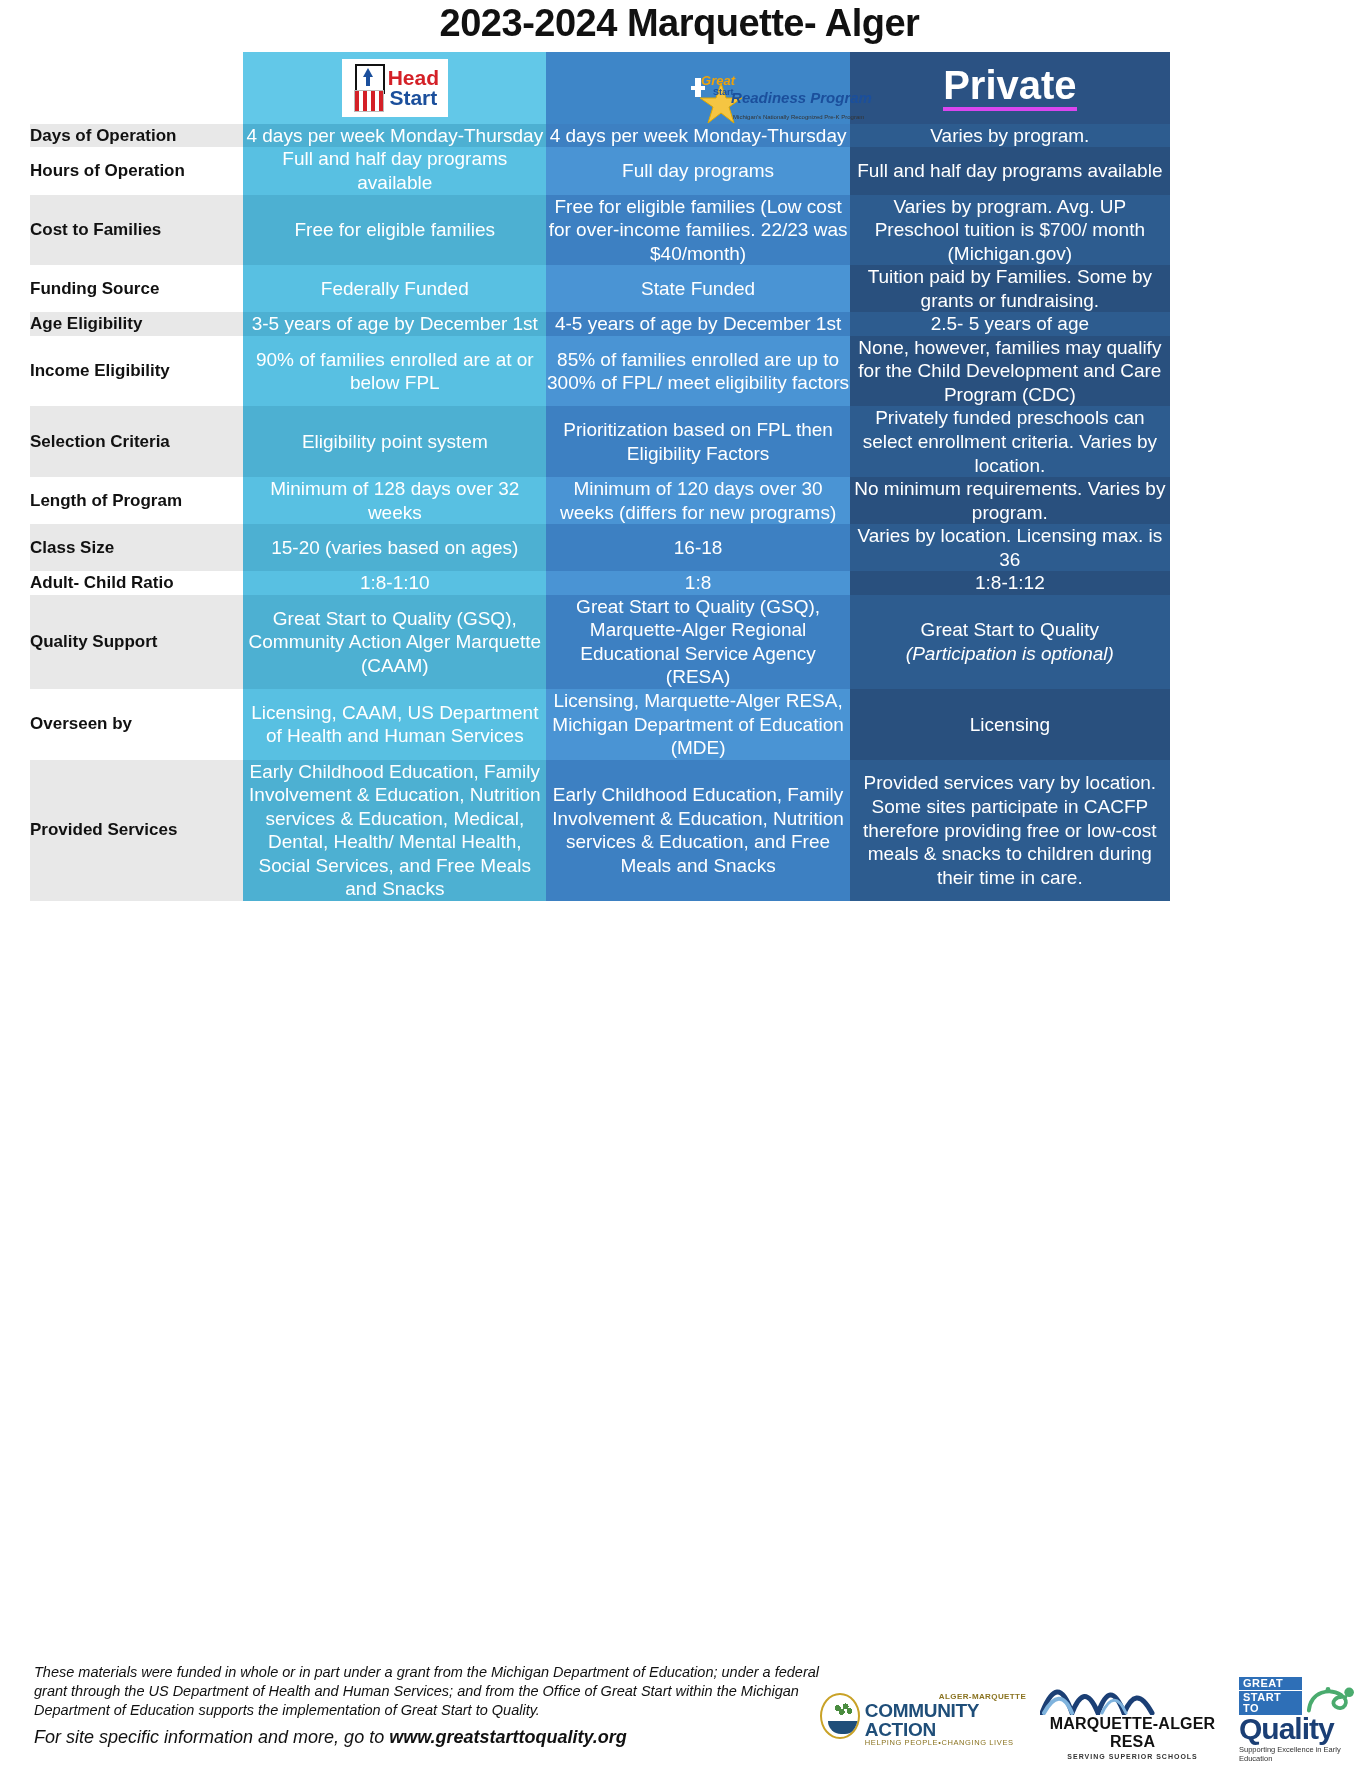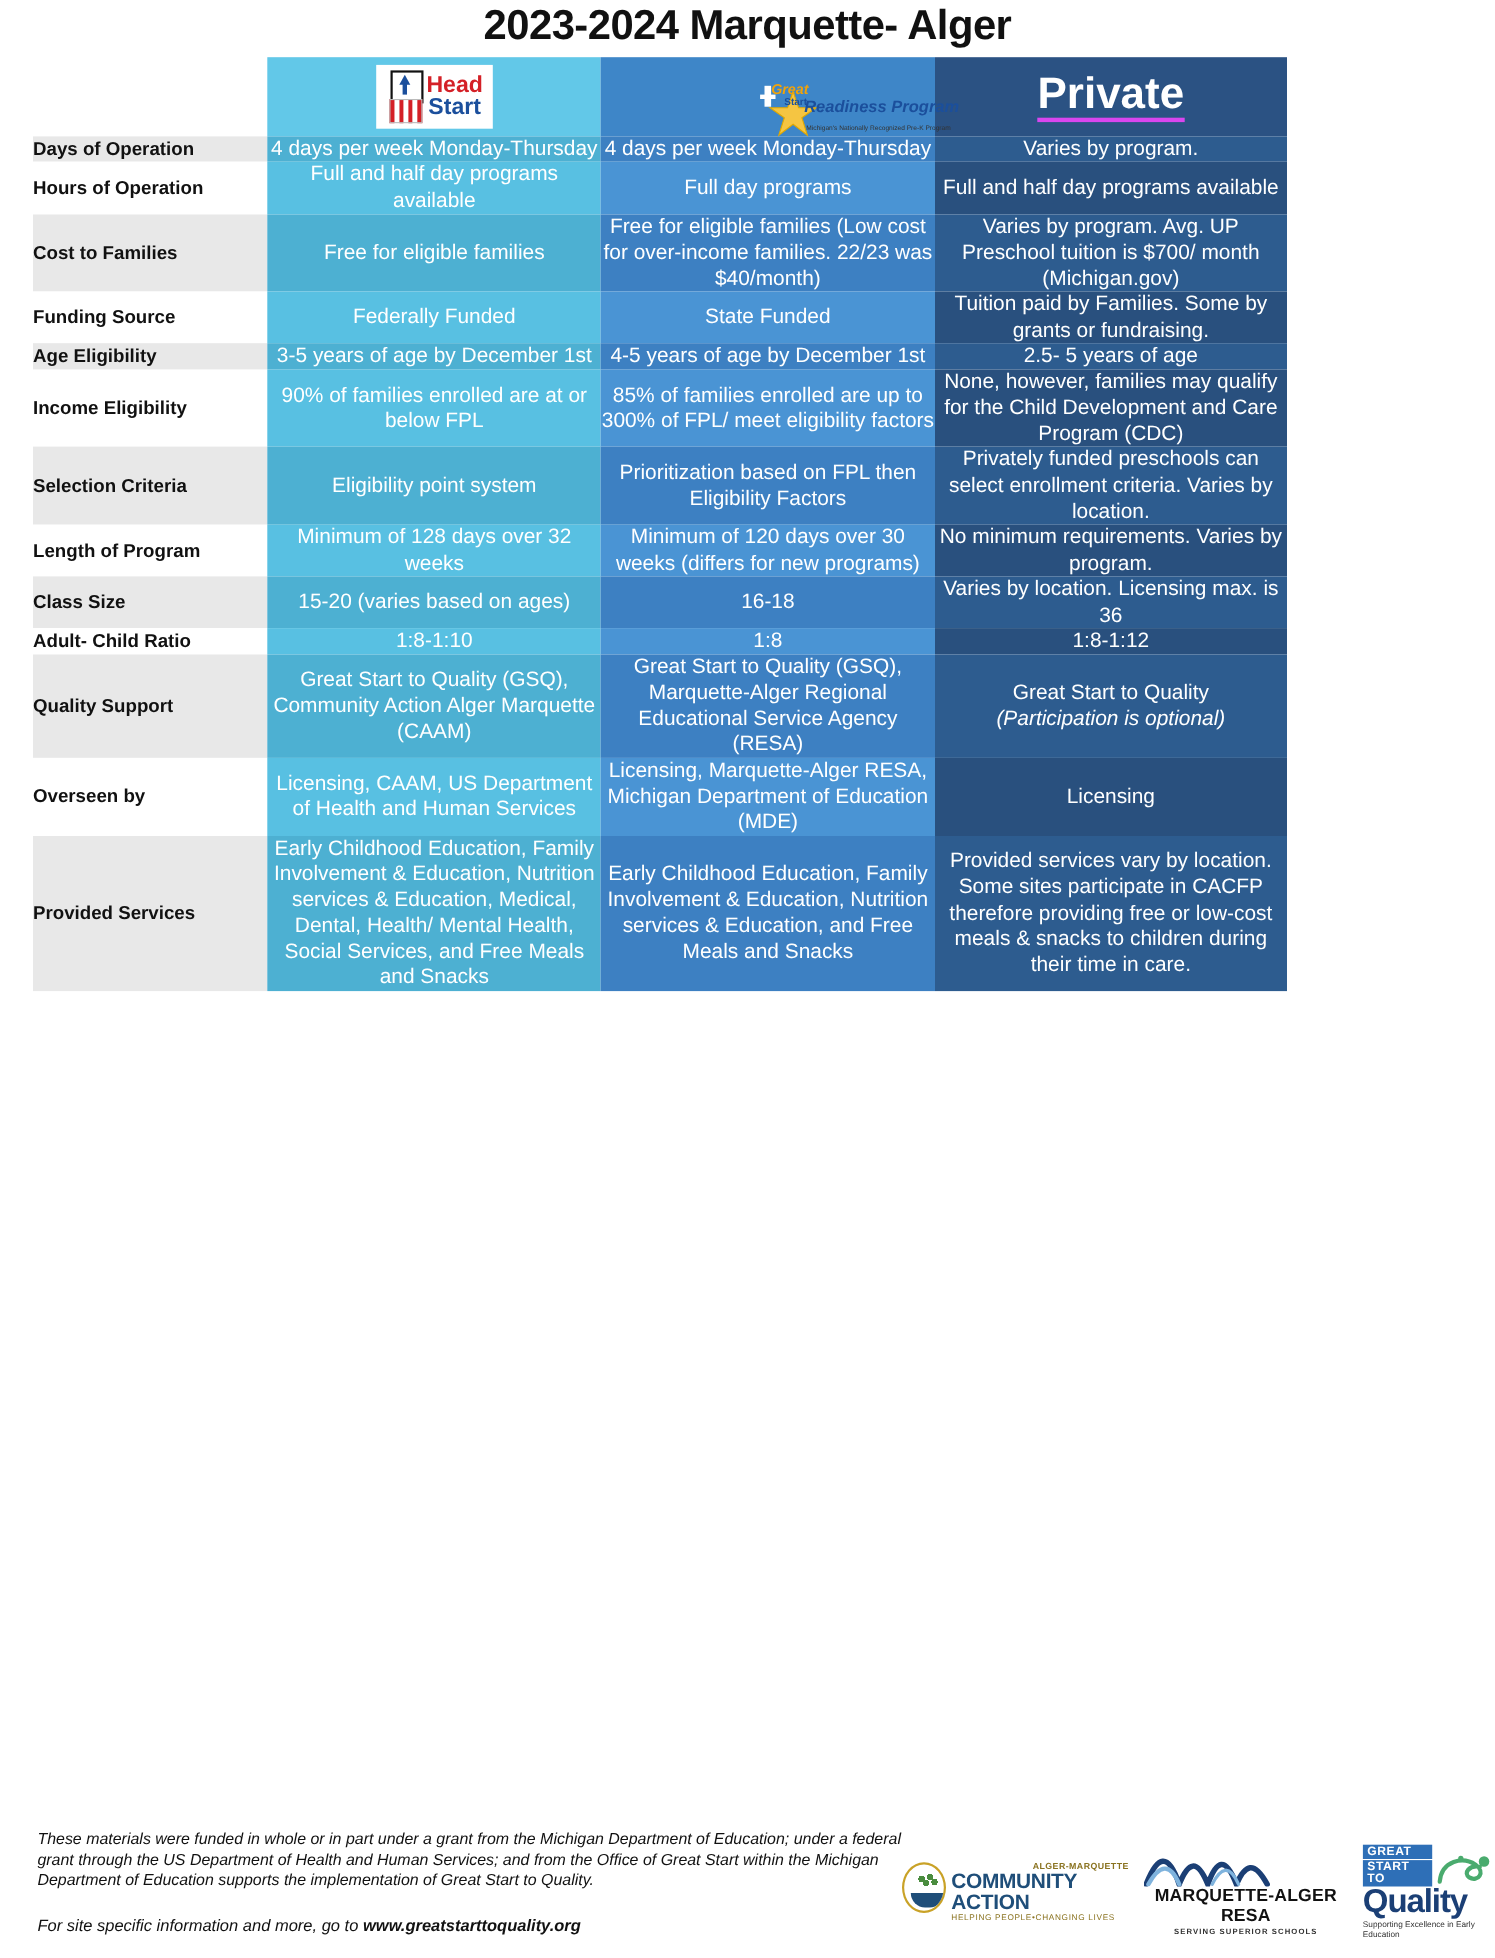--- a/index.html
+++ b/index.html
@@ -141,21 +141,21 @@
   .footer{
     position:absolute;left:0;right:0;bottom:0;height:125px;
     display:flex;align-items:flex-start;
   }
   .footer-text{
     width:820px;padding:8px 0 0 34px;box-sizing:border-box;
   }
   .footer-text p{
     margin:0;font-size:14.5px;font-style:italic;color:#111;line-height:1.32;
   }
-  .footer-text p.last{margin-top:21px;font-size:15px;}
+  .footer-text p.last{margin-top:6px;font-size:18px;}
   .footer-text b{font-weight:bold;}
   .footer-logos{
     flex:1;display:flex;align-items:center;gap:14px;padding-top:22px;
   }
 
   
   .caam{display:flex;gap:5px;}
   .caam-circ{
     width:42px;height:42px;border-radius:50%;
     background:#ffffff;border:2.5px solid #c9a227;position:relative;overflow:hidden;

